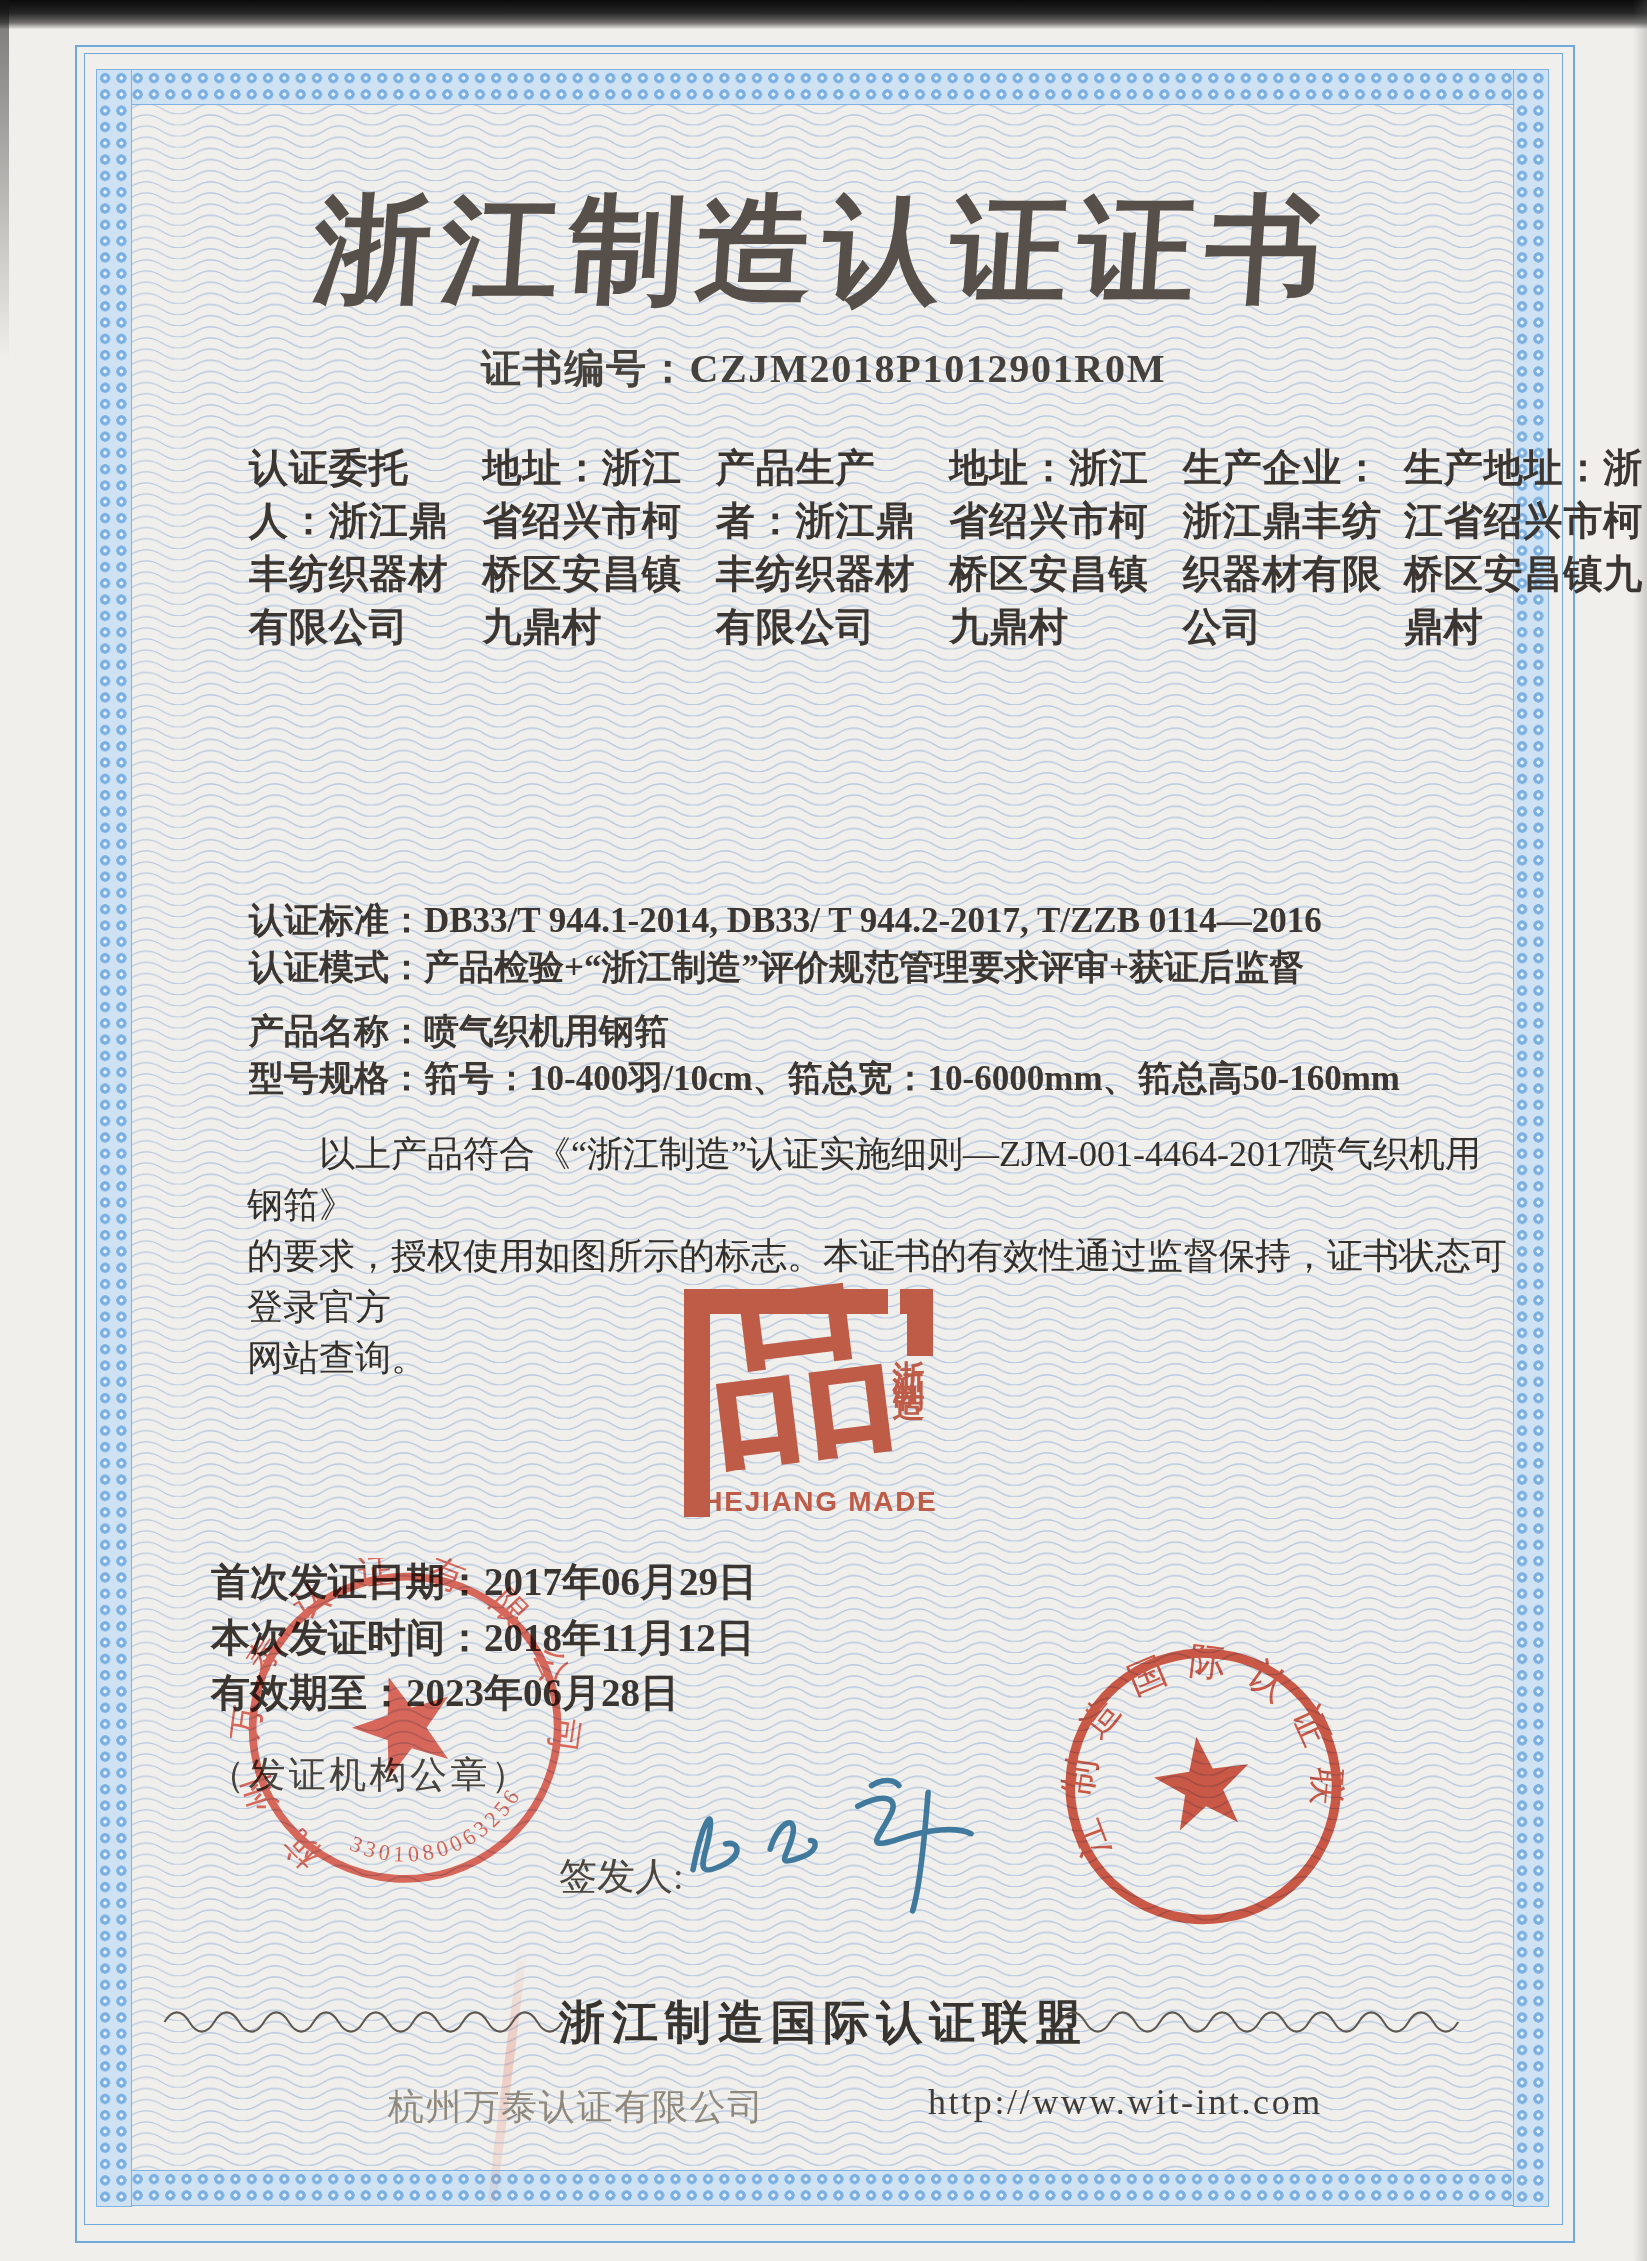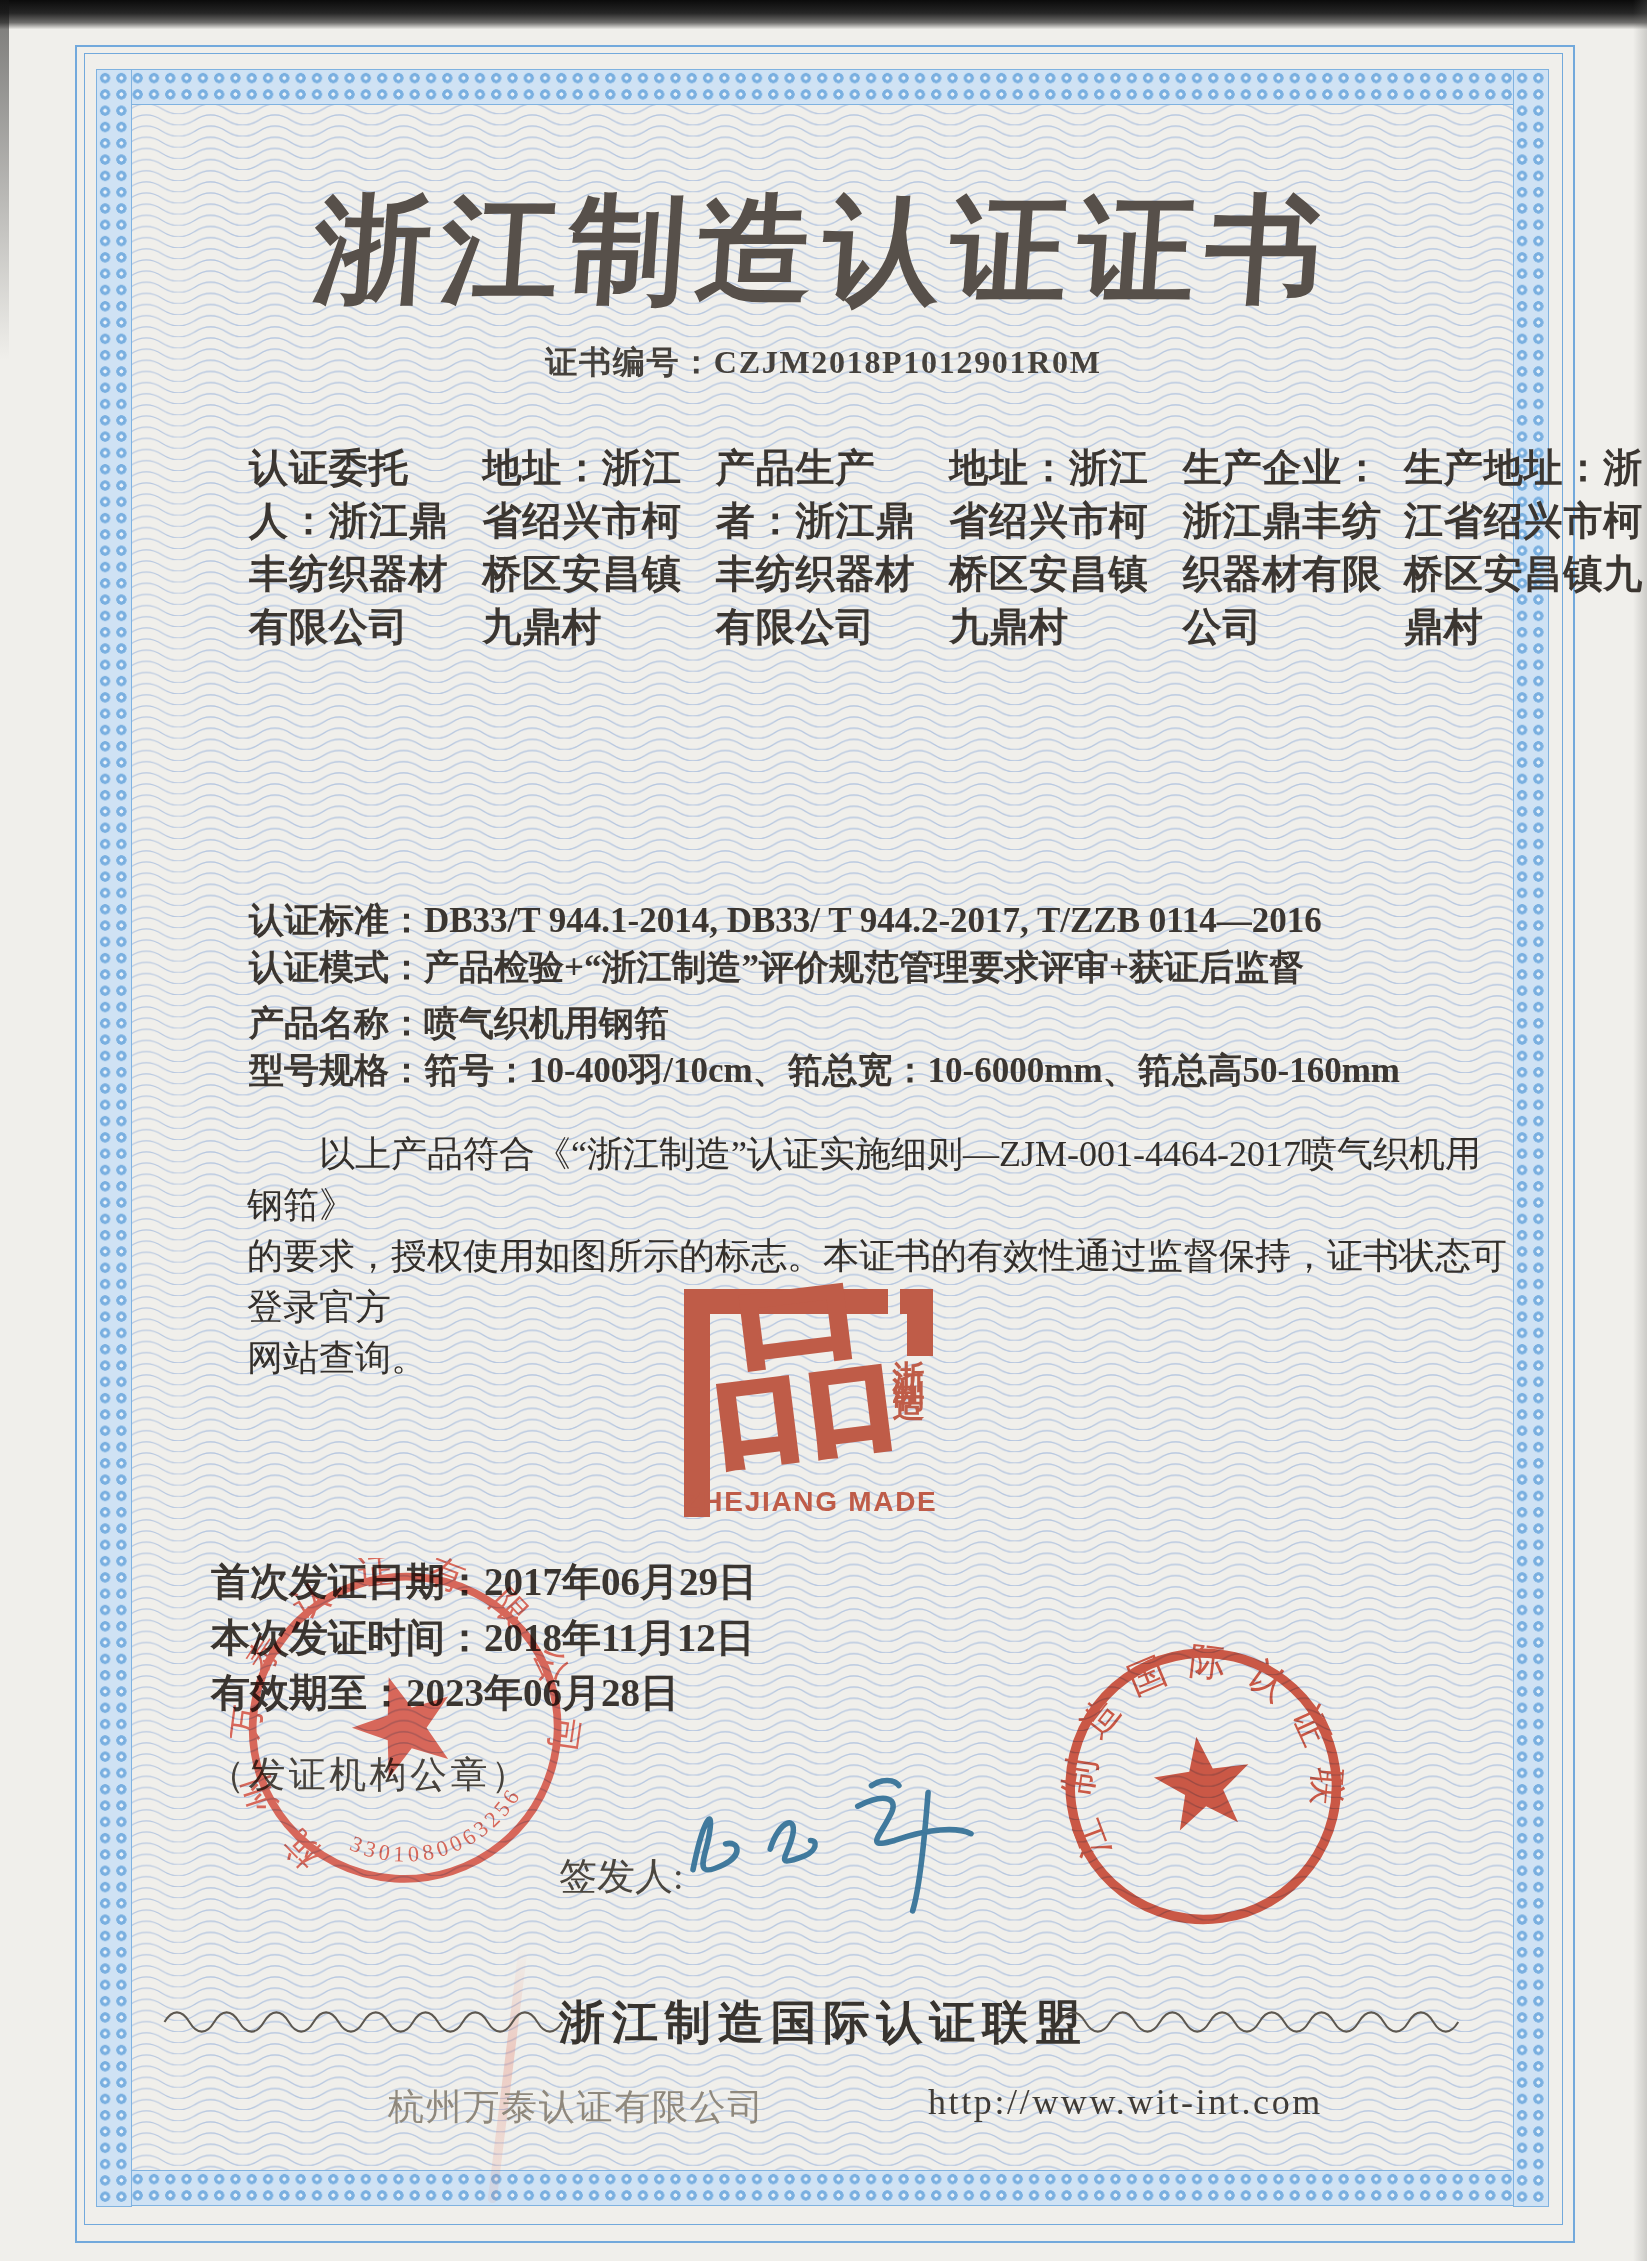--- a/index.html
+++ b/index.html
@@ -30,26 +30,26 @@
   .orn-top{left:96px;top:69px;width:1451px;height:34px;}
   .orn-bottom{left:96px;top:2170px;width:1451px;height:34px;}
   .orn-left{left:96px;top:69px;width:34px;height:2136px;}
   .orn-right{left:1513px;top:69px;width:34px;height:2136px;}
   .waves{left:130px;top:103px;z-index:0;}
   
   .title{left:0;right:0;top:172px;text-align:center;z-index:2;
     font-size:117px;font-weight:700;letter-spacing:10.3px;color:#57504a;
     transform:skewX(-4deg);}
   .cert-no{left:0;right:0;top:341px;text-align:center;z-index:2;
-    font-size:32px;font-weight:700;letter-spacing:1.7px;color:#45413c;}
+    font-size:40px;font-weight:700;letter-spacing:1.7px;color:#45413c;}
   .info-block{left:249px;top:441px;z-index:2;display:flex;flex-direction:row;gap:14.6px;}
   .info-line{font-size:39px;font-weight:700;line-height:53px;letter-spacing:0.9px;color:#3b3631;}
   .spec-block{left:249px;top:897px;z-index:2;}
   .spec-line{font-size:35px;font-weight:700;line-height:47px;color:#3b3631;}
-  .spec-line.gap{margin-top:9px;}
+  .spec-line.gap{margin-top:17px;}
   .statement{left:247px;top:1129px;width:1261px;z-index:2;
     font-size:36px;line-height:51px;color:#332f2b;}
   .statement .indent{text-indent:2em;}
   
   .logo-red{background:#bf5c48;z-index:2;}
   .lg-left{left:684px;top:1289px;width:26px;height:228px;}
   .lg-top{left:684px;top:1289px;width:204px;height:25px;}
   .lg-ch{left:900px;top:1289px;width:33px;height:25px;}
   .lg-cv{left:907px;top:1289px;width:26px;height:67px;}
   .lg-mark{left:709px;top:1283px;z-index:2;font-size:184px;line-height:1;font-weight:700;

